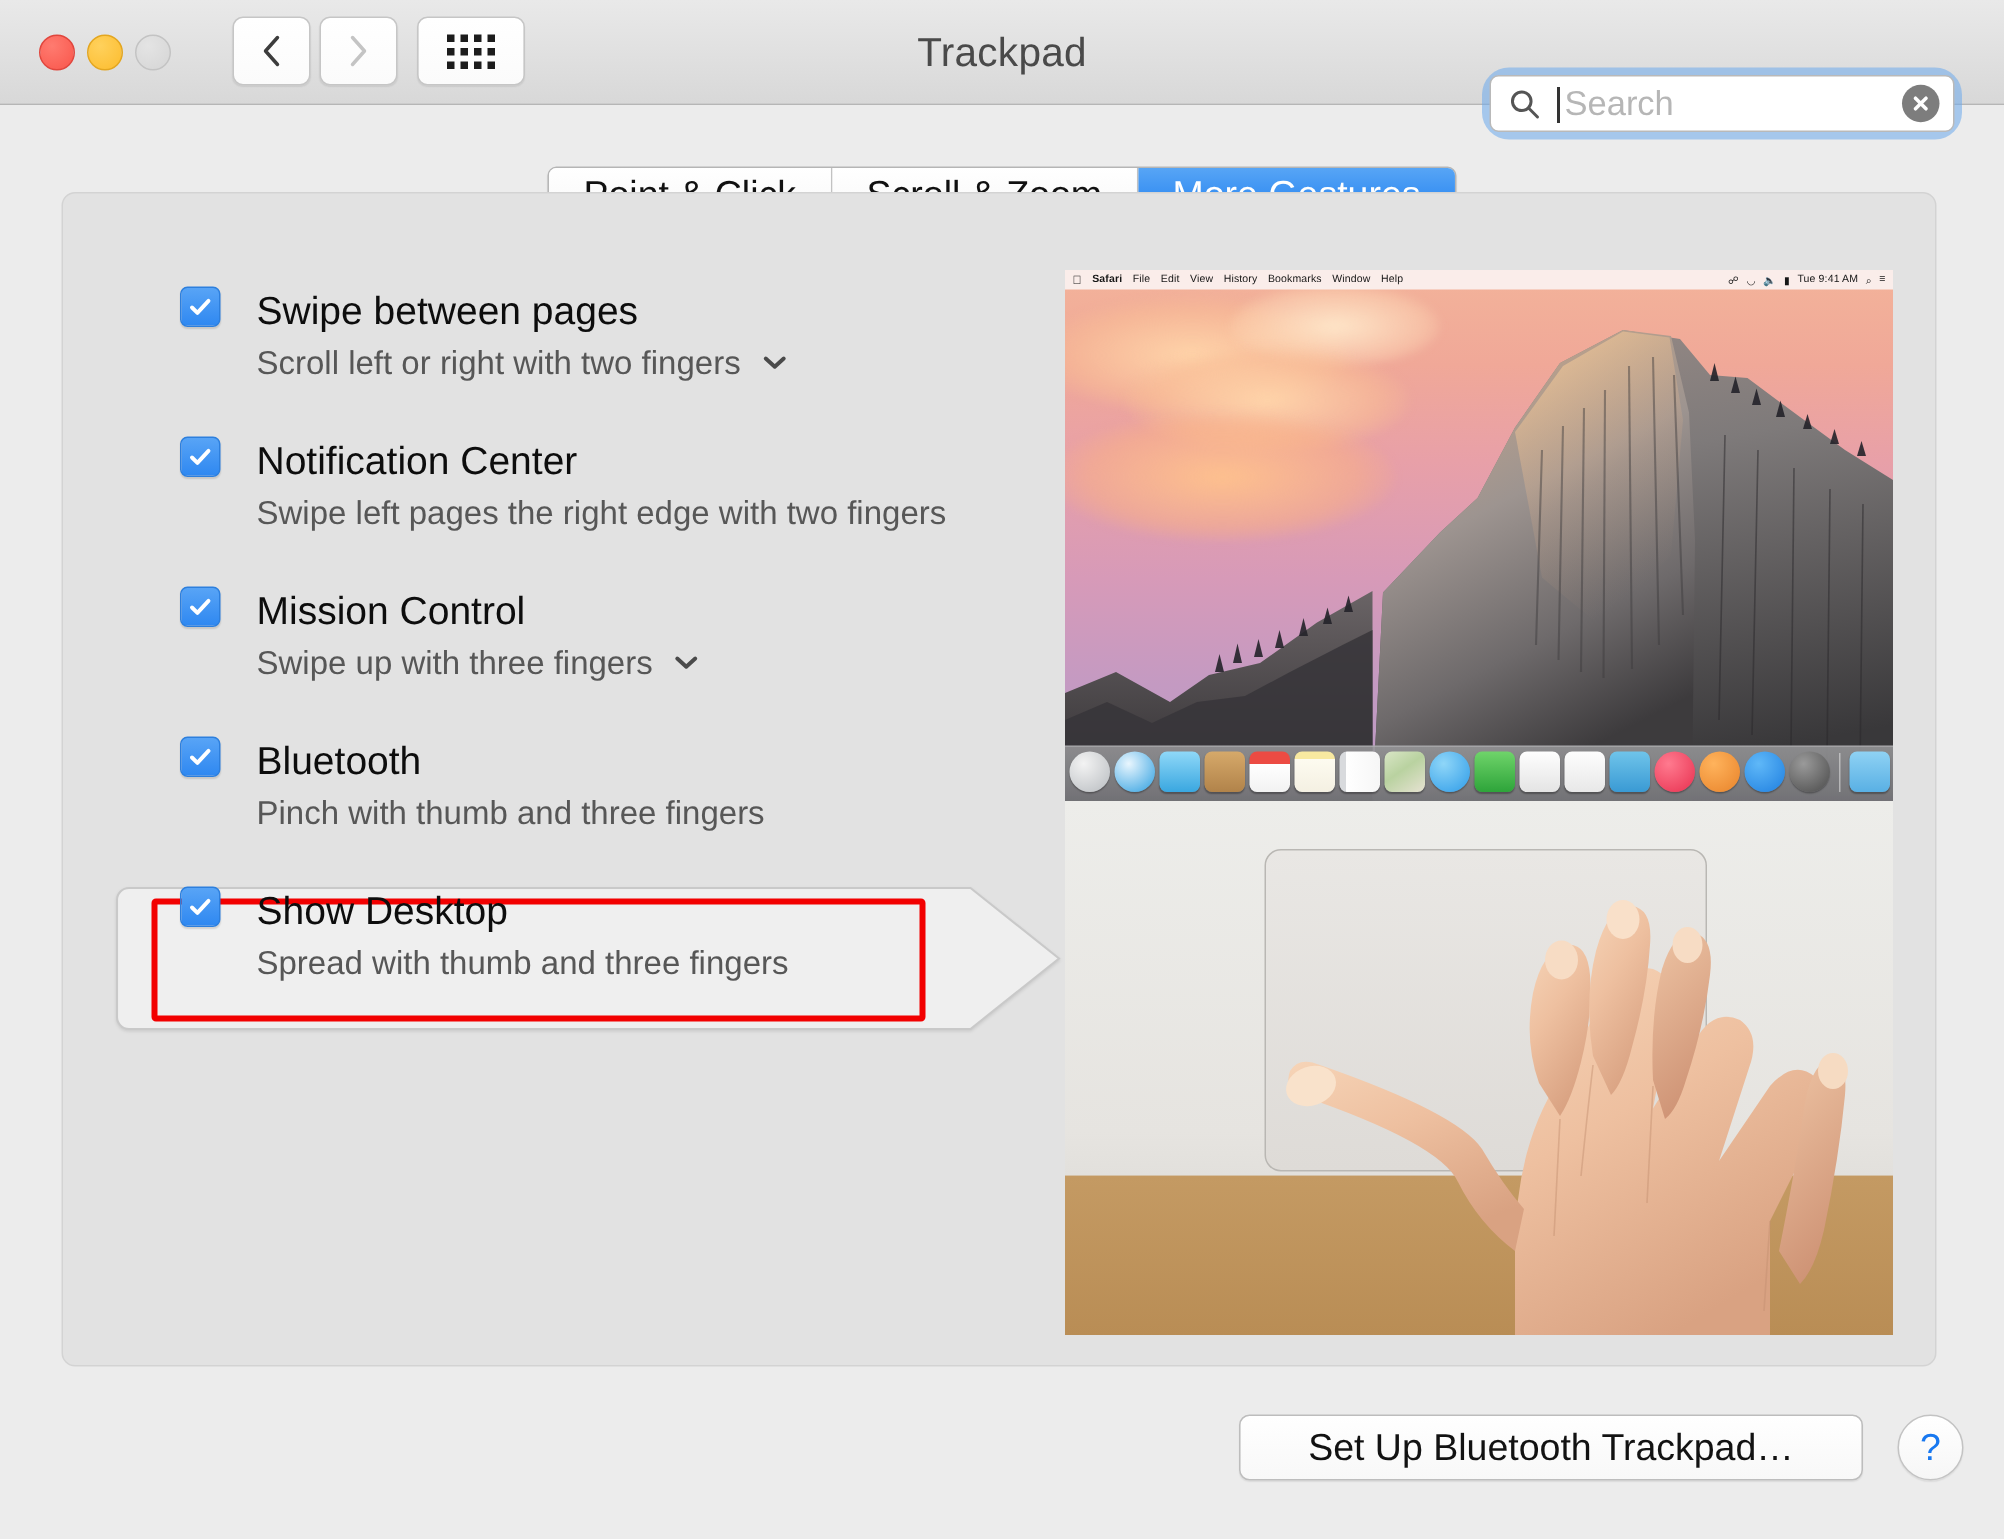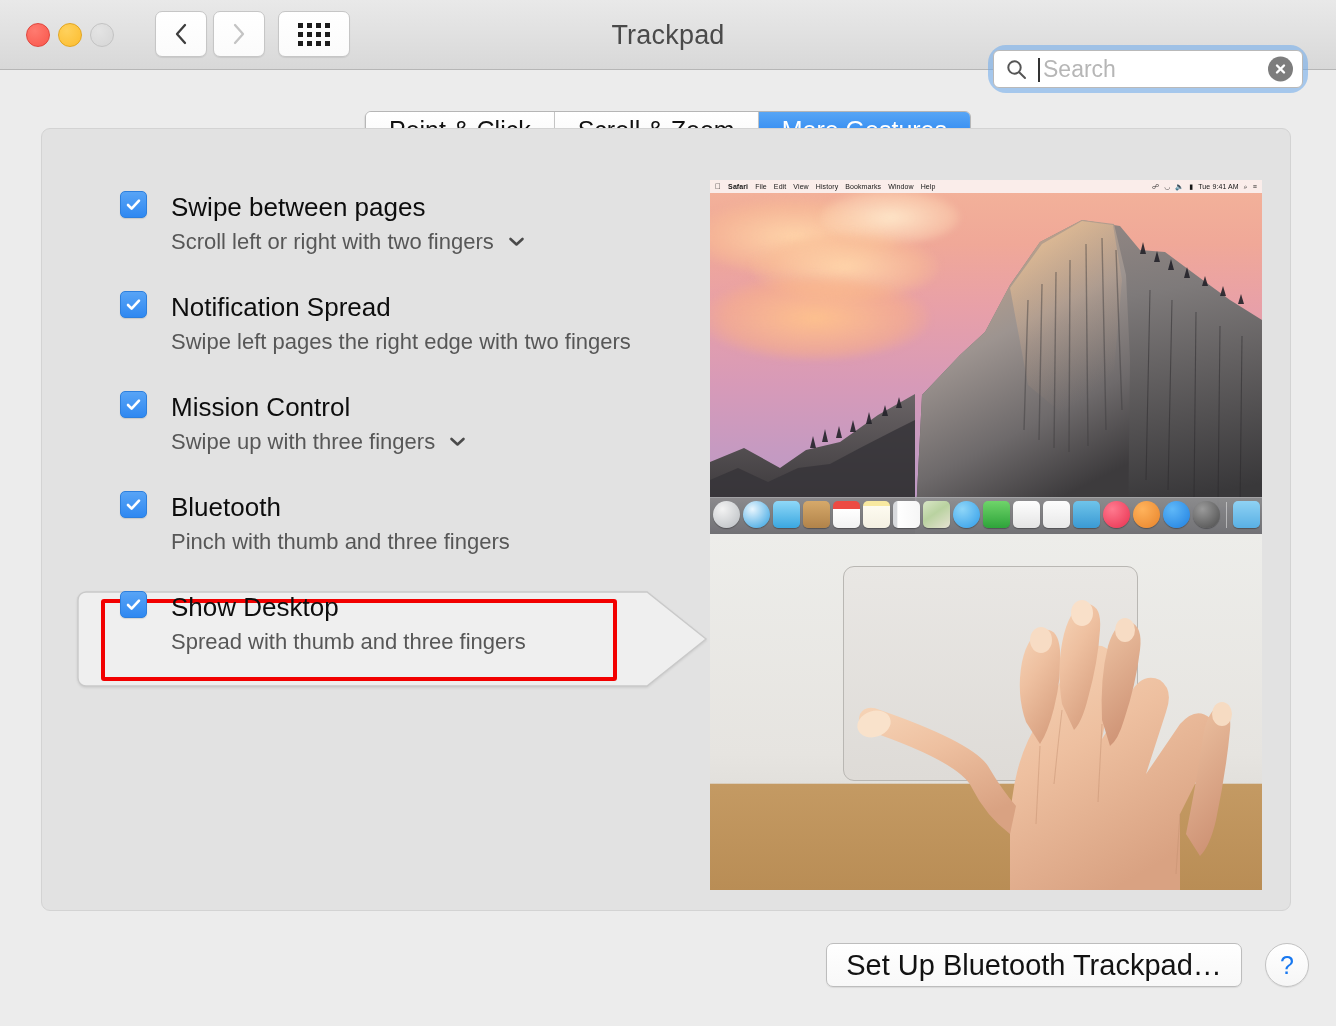--- a/index.html
+++ b/index.html
@@ -218,21 +218,21 @@
   .handwrap svg { width: 100%; height: 100%; display: block; }
 
   
   .bt-button {
     position: absolute; right: 94px; bottom: 39px;
     height: 44px; min-width: 416px; padding: 0 18px;
     border-radius: 7px; border: 1px solid #bdbdbd;
     background: linear-gradient(to bottom, #ffffff, #f8f8f8);
     box-shadow: 0 1px 1px rgba(0,0,0,.08);
     display: flex; align-items: center; justify-content: center;
-    font-size: 29px; color: #121212;
+    font-size: 25px; color: #121212;
   }
   .help-button {
     position: absolute; right: 27px; bottom: 39px;
     width: 44px; height: 44px; border-radius: 50%;
     border: 1px solid #c3c3c3;
     background: linear-gradient(to bottom, #ffffff, #f6f6f6);
     box-shadow: 0 1px 1px rgba(0,0,0,.08);
     display: flex; align-items: center; justify-content: center;
     font-size: 25px; color: #1878f0; font-weight: 500;
   }
@@ -340,21 +340,21 @@
 
       <div class="gesture-row">
         <div class="cb-slot">
           <div class="checkbox">
             <svg viewBox="0 0 17 17">
                 <path d="M3 9 L6.6 12.6 L14 4.6"></path>
               </svg>
           </div>
         </div>
         <div class="gesture-text">
-          <div class="g-title">Notification Spread</div>
+          <div class="g-title">Notification Center</div>
           <div class="g-sub">
             <span>Swipe left pages the right edge with two fingers</span>
           </div>
         </div>
       </div>
 
       <div class="gesture-row">
         <div class="cb-slot">
           <div class="checkbox">
             <svg viewBox="0 0 17 17">

